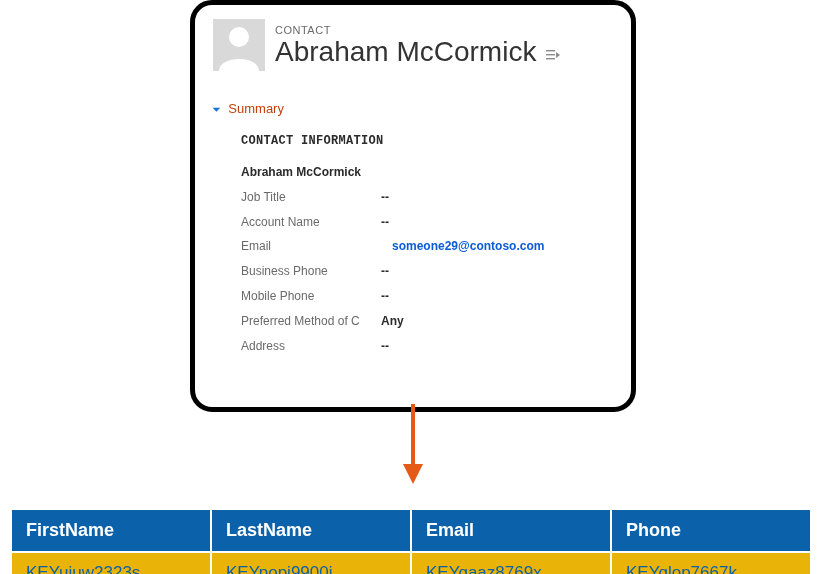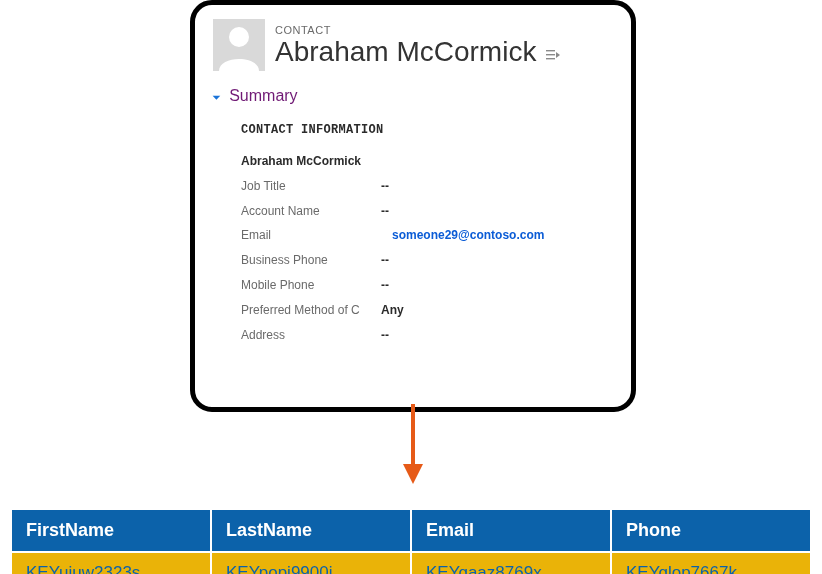--- a/index.html
+++ b/index.html
@@ -50,23 +50,23 @@
     color: #333333;
     white-space: nowrap;
   }
   .menu-icon {
     font-size: 14px;
     color: #8a8a8a;
     line-height: 1;
     padding-top: 8px;
   }
   .section-header {
-    margin-top: 16px;
-    color: #701a75;
-    font-size: 16px;
+    margin-top: 30px;
+    color: #c2410c;
+    font-size: 13px;
     font-weight: 400;
   }
   .section-header::before {
     content: "◢";
     display: inline-block;
     transform: rotate(45deg) scale(0.7);
     margin-right: 4px;
     color: #1a73d8;
     font-size: 10px;
     vertical-align: 2px;

